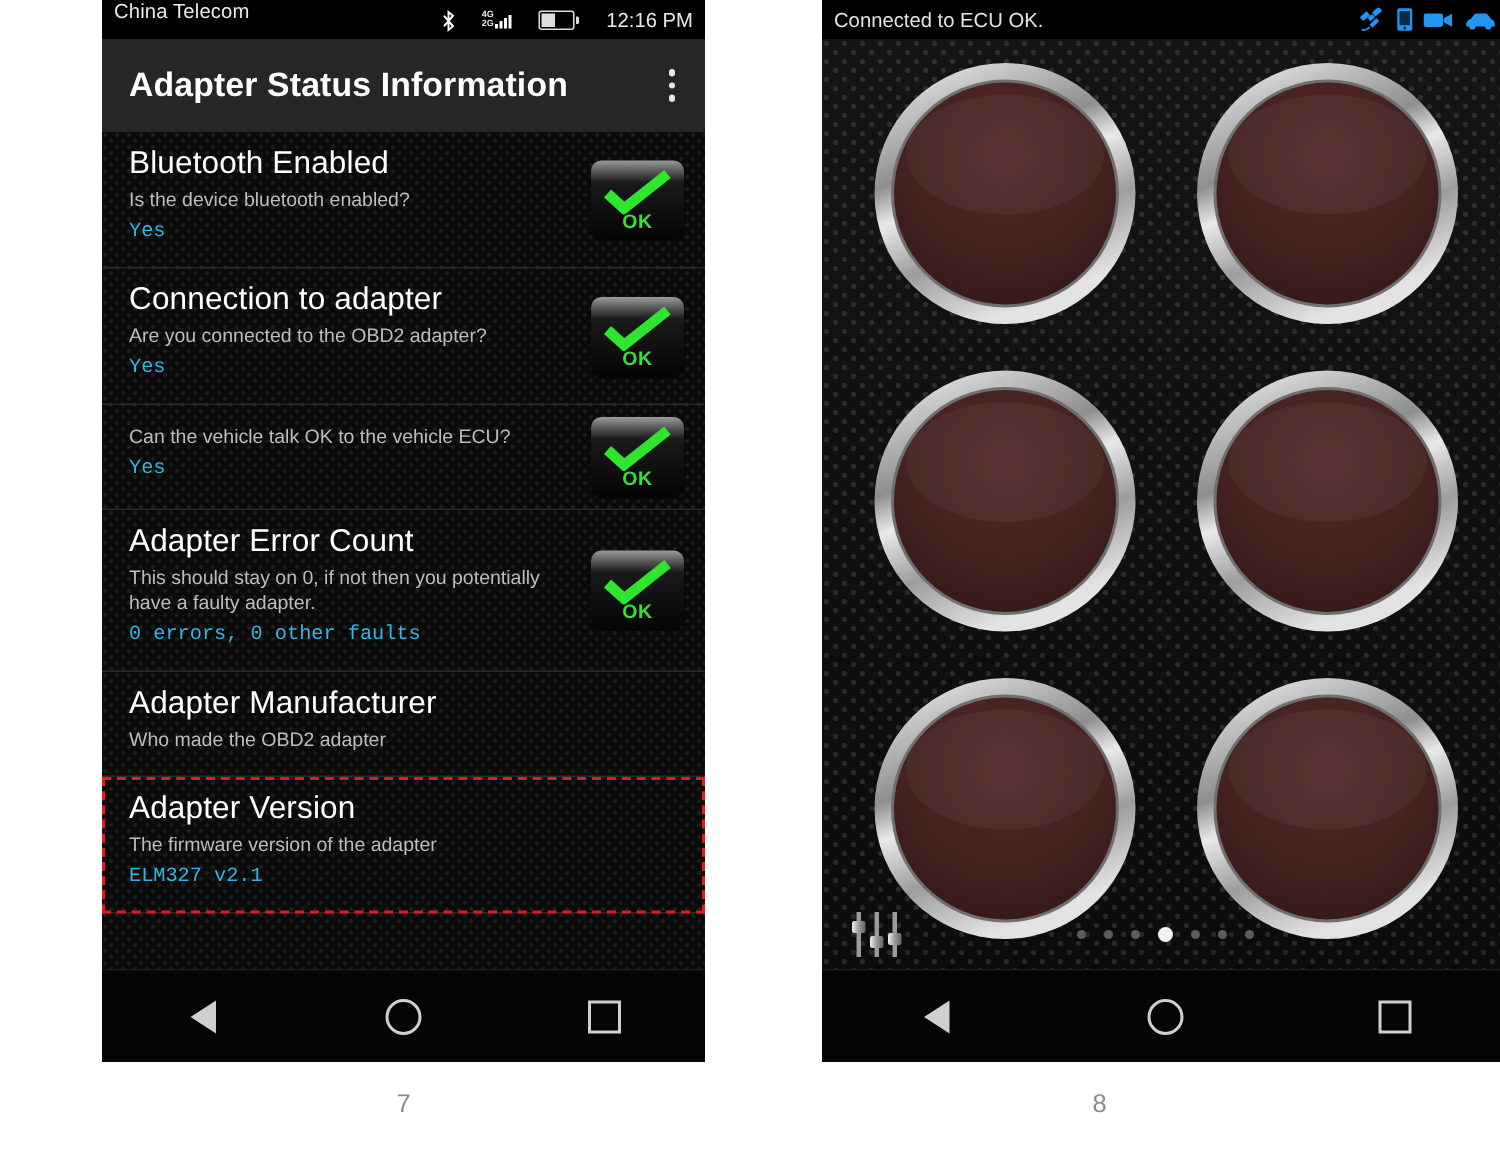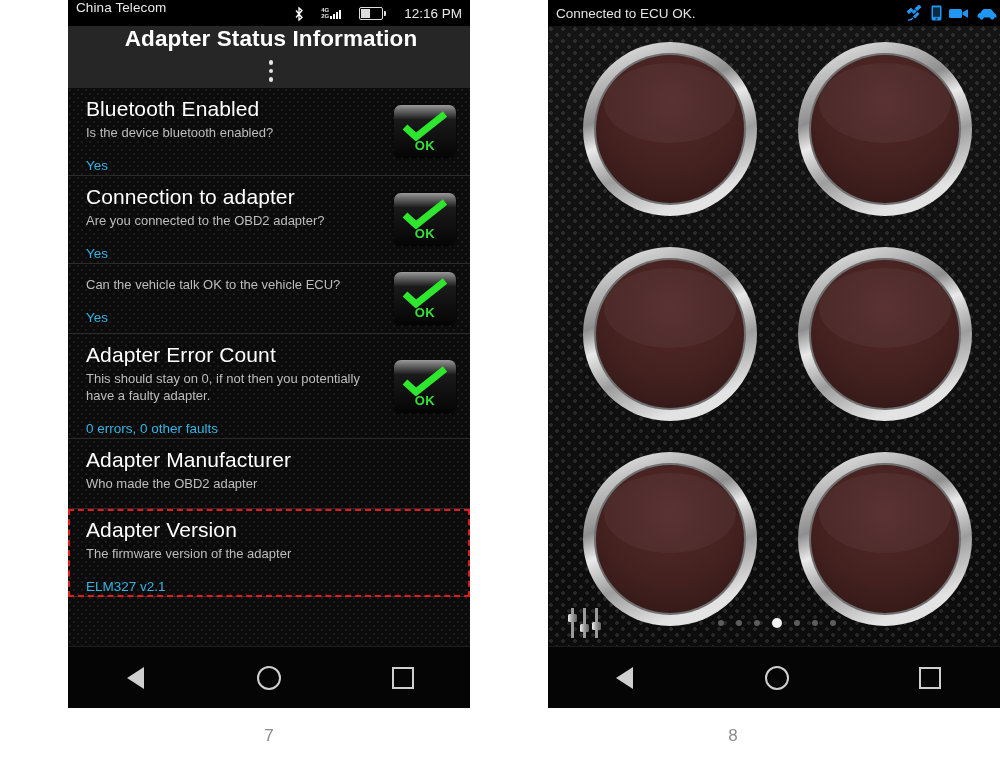--- a/index.html
+++ b/index.html
@@ -29,44 +29,44 @@
   .bars i:nth-child(2){height:5px}
   .bars i:nth-child(3){height:7px}
   .bars i:nth-child(4){height:9px}
   .batt{width:22px;height:11px;border:1.5px solid #ddd;border-radius:2px;position:relative;display:inline-block;}
   .batt:after{content:"";position:absolute;right:-4px;top:3px;width:2px;height:5px;background:#ddd;border-radius:0 1px 1px 0;}
   .batt span{position:absolute;left:1px;top:1px;bottom:1px;width:9px;background:#ddd;display:block;}
   .sb-time{font-size:13.5px;margin-left:3px;}
 
   .titlebar{
     height:62px;background:#262626;display:flex;align-items:center;
-    padding:0 14px 0 18px;box-shadow:0 1px 0 rgba(255,255,255,.04);flex-direction:column;
+    padding:0 14px 0 18px;box-shadow:0 1px 0 rgba(255,255,255,.04);
   }
   .titlebar h1{
     margin:0;flex:1;color:#fff;font-size:22.5px;font-weight:bold;letter-spacing:.1px;
   }
   .kebab{display:flex;flex-direction:column;gap:4px;padding:8px 6px;cursor:pointer;}
   .kebab i{width:4.5px;height:4.5px;background:#e6e6e6;border-radius:50%;display:block;}
 
   .carbon{
     background-color:#0b0b0b;
     background-image:
       radial-gradient(circle at 2px 2px, rgba(255,255,255,.075) 1.1px, transparent 1.4px),
       radial-gradient(circle at 6px 6px, rgba(255,255,255,.075) 1.1px, transparent 1.4px);
     background-size:8px 8px,8px 8px;
   }
   .list{height:558px;overflow:hidden;position:relative;}
   .row{
-    position:relative;padding:9px 14px 0 18px;
+    position:relative;padding:9px 14px 14px 18px;
     border-bottom:1px solid #2b2b2b;min-height:70px;box-sizing:border-box;
   }
   .row .txt{padding-right:86px;}
   .row .ttl{color:#fff;font-size:21px;font-weight:normal;line-height:1.15;letter-spacing:.1px;}
   .row .sub{color:#bdbdbd;font-size:13px;line-height:1.32;margin-top:3px;}
-  .row .val{color:#33b5e5;font-size:13.5px;margin-top:16px;line-height:1.3;}
+  .row .val{color:#33b5e5;font-size:13.5px;margin-top:5px;line-height:1.3;font-family:Liberation Mono, monospace;}
   .okbtn{
     position:absolute;right:14px;top:50%;transform:translateY(-50%);
     width:62px;height:52px;border-radius:7px;
     background:linear-gradient(#9a9a9a 0%,#6a6a6a 10%,#1a1a1a 28%,#050505 100%);
     box-shadow:0 1px 2px rgba(0,0,0,.9);
     display:flex;flex-direction:column;align-items:center;justify-content:flex-end;
     padding-bottom:4px;box-sizing:border-box;
   }
   .okbtn .chk{position:absolute;left:7px;top:6px;width:48px;height:30px;}
   .okbtn .ok{color:#36e03a;font-size:13px;font-weight:bold;letter-spacing:.4px;z-index:2;}

